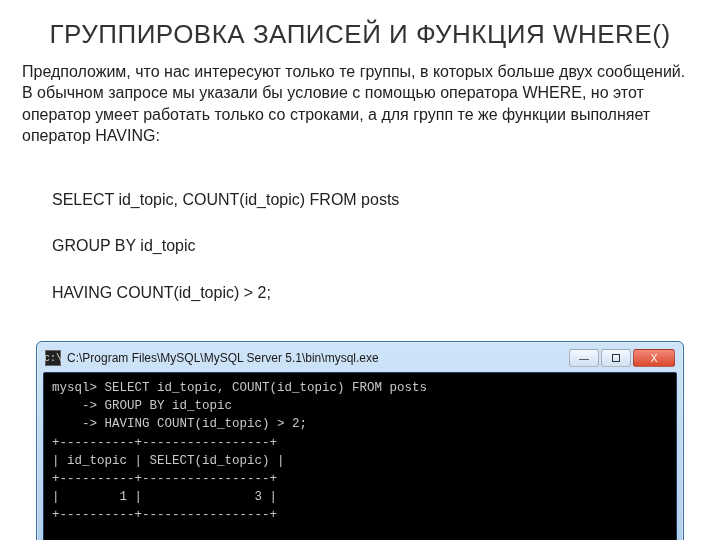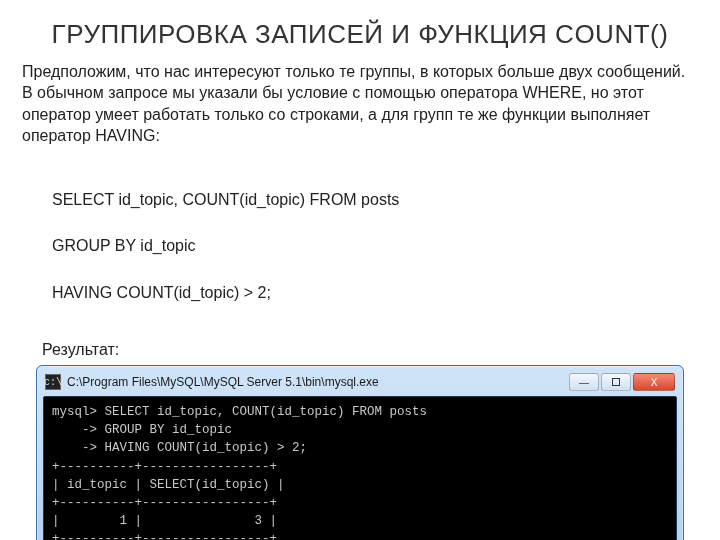--- a/index.html
+++ b/index.html
@@ -98,33 +98,32 @@
     padding: 6px 8px 10px 8px;
     border: 1px solid #1a3a5a;
     border-radius: 2px;
     white-space: pre;
   }
 </style>
 </head>
 <body>
 
 <div class="slide">
-  <h1 class="title">ГРУППИРОВКА ЗАПИСЕЙ И ФУНКЦИЯ COUNT()</h1>
+  <h1 class="title">ГРУППИРОВКА ЗАПИСЕЙ И ФУНКЦИЯ WHERE()</h1>
 
   <p class="body-text">
     <span>Предположим, что нас интересуют только те группы, в которых больше двух сообщений. В обычном запросе мы указали бы условие с помощью оператора WHERE, но этот оператор умеет работать только со строками, а для групп те же функции выполняет оператор </span><b>HAVING:</b>
   </p>
 
   <div class="sql-block">
     <div>SELECT id_topic, COUNT(id_topic) FROM posts</div>
     <div>GROUP BY id_topic</div>
     <div>HAVING COUNT(id_topic) &gt; 2;</div>
   </div>
 
-  <div class="result-label">Результат:</div>
 
   <div class="win7">
     <div class="titlebar">
       <span class="icon">c:\</span>
       <span class="path">C:\Program Files\MySQL\MySQL Server 5.1\bin\mysql.exe</span>
       <div class="win-btns">
         <div class="win-btn">—</div>
         <div class="win-btn max">
             <span class="sq"></span>
           </div>

